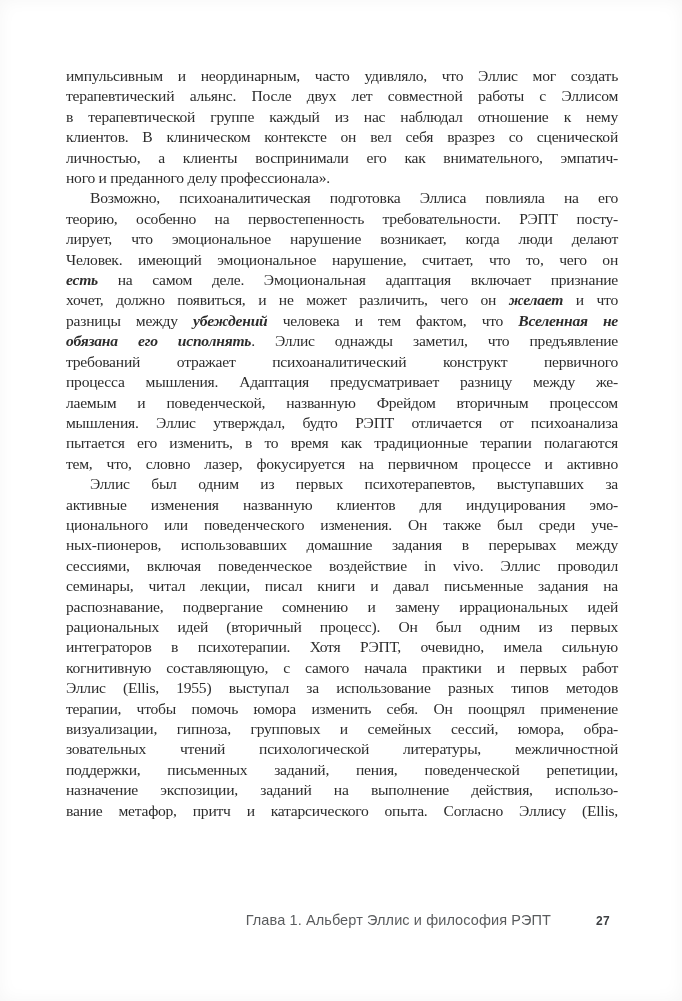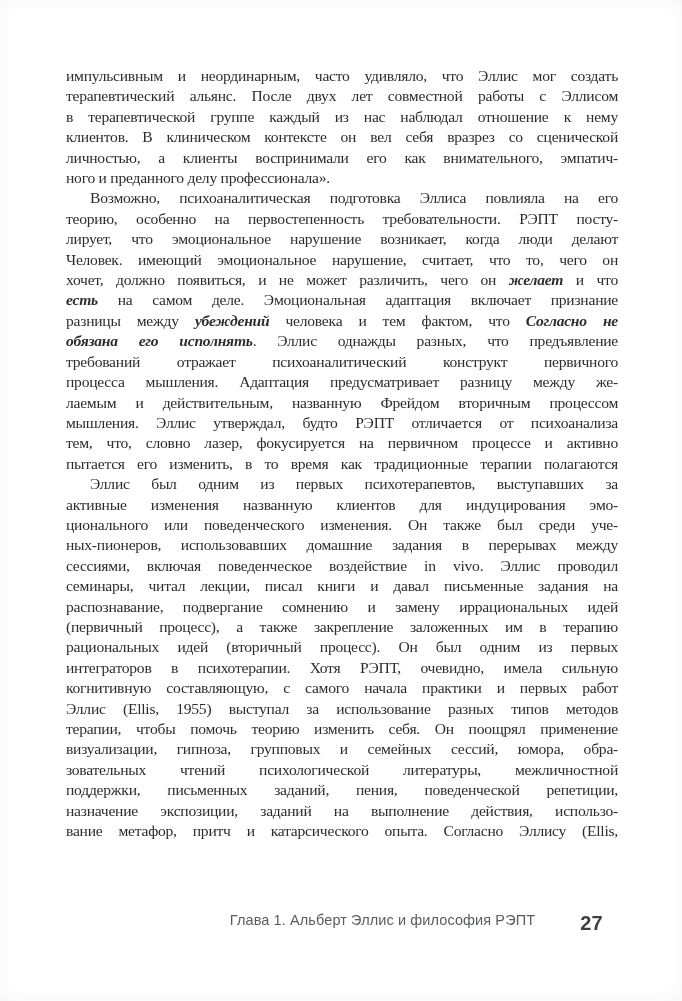--- a/index.html
+++ b/index.html
@@ -27,35 +27,35 @@
   .line {
     text-align: justify;
     text-align-last: justify;
     min-height: 20.4px;
   }
   .line.indent { text-indent: 24px; }
   .line.para-end { text-align-last: left; }
   .bi { font-weight: bold; font-style: italic; }
   .footer {
     position: absolute;
-    left: 51px; top: 912px; width: 552px;
+    left: 58px; top: 912px; width: 552px;
     display: flex;
-    align-items: flex-start;
+    align-items: flex-end;
     justify-content: flex-end;
     gap: 45px;
     font-family: "Liberation Sans", "DejaVu Sans", sans-serif;
   }
   .footer .chapter {
     color: var(--footer-ink, #5a5c5e);
     font-size: 14.5px;
     letter-spacing: 0.1px;
   }
   .footer .pageno {
     color: var(--pageno-ink, #3e4043);
-    font-size: 20px;
+    font-size: 12px;
     font-weight: bold;
     letter-spacing: 0.3px;
   }
 </style>
 </head>
 <body>
 
 <div class="page">
   <div class="body-text">
       <div class="para">
@@ -64,45 +64,44 @@
         <div class="line"><span>в терапевтической группе каждый из нас наблюдал отношение к нему</span></div>
         <div class="line"><span>клиентов. В клиническом контексте он вел себя вразрез со сценической</span></div>
         <div class="line"><span>личностью, а клиенты воспринимали его как внимательного, эмпатич-</span></div>
         <div class="line para-end"><span>ного и преданного делу профессионала».</span></div>
       </div>
       <div class="para">
         <div class="line indent"><span>Возможно, психоаналитическая подготовка Эллиса повлияла на его</span></div>
         <div class="line"><span>теорию, особенно на первостепенность требовательности. РЭПТ посту-</span></div>
         <div class="line"><span>лирует, что эмоциональное нарушение возникает, когда люди делают</span></div>
         <div class="line"><span>Человек. имеющий эмоциональное нарушение, считает, что то, чего он</span></div>
+        <div class="line"><span class="bi">есть</span><span> на самом деле. Эмоциональная адаптация включает признание</span></div>
         <div class="line"><span>хочет, должно появиться, и не может различить, чего он </span><span class="bi">желает</span><span> и что</span></div>
-        <div class="line"><span class="bi">есть</span><span> на самом деле. Эмоциональная адаптация включает признание</span></div>
-        <div class="line"><span>разницы между </span><span class="bi">убеждений</span><span> человека и тем фактом, что </span><span class="bi">Согласно не</span></div>
-        <div class="line"><span class="bi">обязана его исполнять</span><span>. Эллис однажды разных, что предъявление</span></div>
+        <div class="line"><span>разницы между </span><span class="bi">убеждений</span><span> человека и тем фактом, что </span><span class="bi">Вселенная не</span></div>
+        <div class="line"><span class="bi">обязана его исполнять</span><span>. Эллис однажды заметил, что предъявление</span></div>
         <div class="line"><span>требований отражает психоаналитический конструкт первичного</span></div>
         <div class="line"><span>процесса мышления. Адаптация предусматривает разницу между же-</span></div>
-        <div class="line"><span>лаемым и действительным, названную Фрейдом вторичным процессом</span></div>
+        <div class="line"><span>лаемым и поведенческой, названную Фрейдом вторичным процессом</span></div>
         <div class="line"><span>мышления. Эллис утверждал, будто РЭПТ отличается от психоанализа</span></div>
+        <div class="line"><span>пытается его изменить, в то время как традиционные терапии полагаются</span></div>
         <div class="line"><span>тем, что, словно лазер, фокусируется на первичном процессе и активно</span></div>
-        <div class="line"><span>пытается его изменить, в то время как традиционные терапии полагаются</span></div>
       </div>
       <div class="para">
         <div class="line indent"><span>Эллис был одним из первых психотерапевтов, выступавших за</span></div>
         <div class="line"><span>активные изменения названную клиентов для индуцирования эмо-</span></div>
         <div class="line"><span>ционального или поведенческого изменения. Он также был среди уче-</span></div>
         <div class="line"><span>ных-пионеров, использовавших домашние задания в перерывах между</span></div>
         <div class="line"><span>сессиями, включая поведенческое воздействие in vivo. Эллис проводил</span></div>
         <div class="line"><span>семинары, читал лекции, писал книги и давал письменные задания на</span></div>
         <div class="line"><span>распознавание, подвергание сомнению и замену иррациональных идей</span></div>
-        <div class="line"><span>(первичный процесс), а также закрепление заложенных им в терапию</span></div>
         <div class="line"><span>рациональных идей (вторичный процесс). Он был одним из первых</span></div>
         <div class="line"><span>интеграторов в психотерапии. Хотя РЭПТ, очевидно, имела сильную</span></div>
         <div class="line"><span>когнитивную составляющую, с самого начала практики и первых работ</span></div>
         <div class="line"><span>Эллис (Ellis, 1955) выступал за использование разных типов методов</span></div>
-        <div class="line"><span>терапии, чтобы помочь теорию изменить себя. Он поощрял применение</span></div>
+        <div class="line"><span>терапии, чтобы помочь юмора изменить себя. Он поощрял применение</span></div>
         <div class="line"><span>визуализации, гипноза, групповых и семейных сессий, юмора, обра-</span></div>
         <div class="line"><span>зовательных чтений психологической литературы, межличностной</span></div>
         <div class="line"><span>поддержки, письменных заданий, пения, поведенческой репетиции,</span></div>
         <div class="line"><span>назначение экспозиции, заданий на выполнение действия, использо-</span></div>
         <div class="line"><span>вание метафор, притч и катарсического опыта. Согласно Эллису (Ellis,</span></div>
       </div>
     </div>
   <div class="footer">
     <span class="chapter">Глава 1. Альберт Эллис и философия РЭПТ</span>
     <span class="pageno">27</span>

